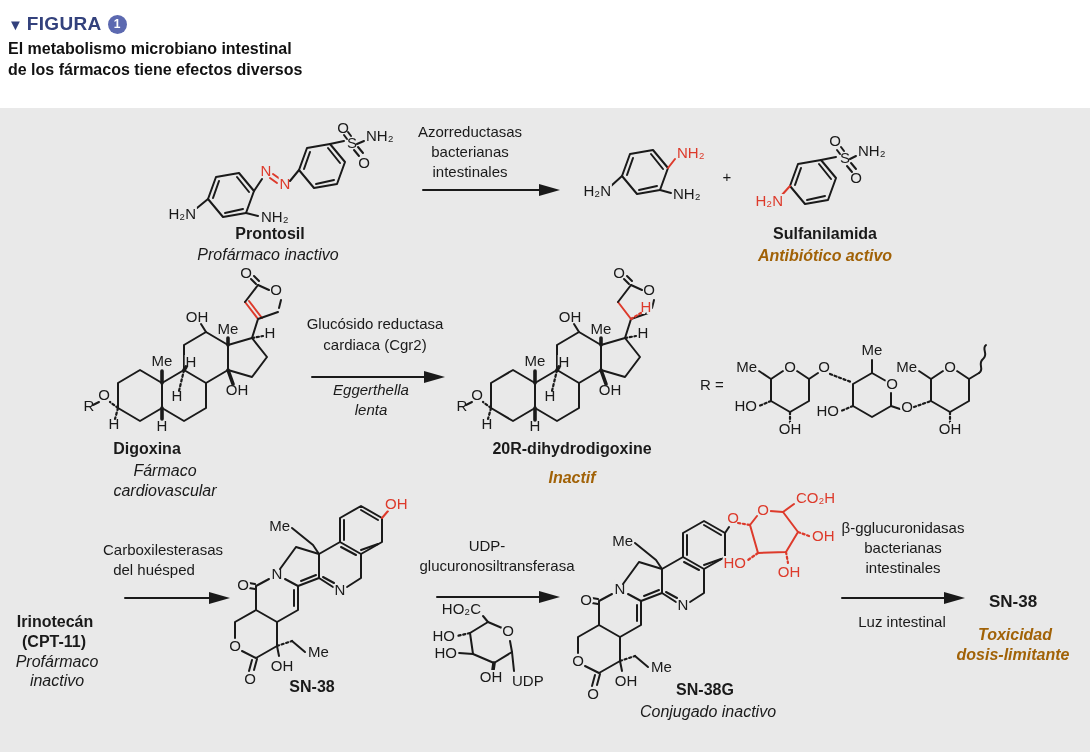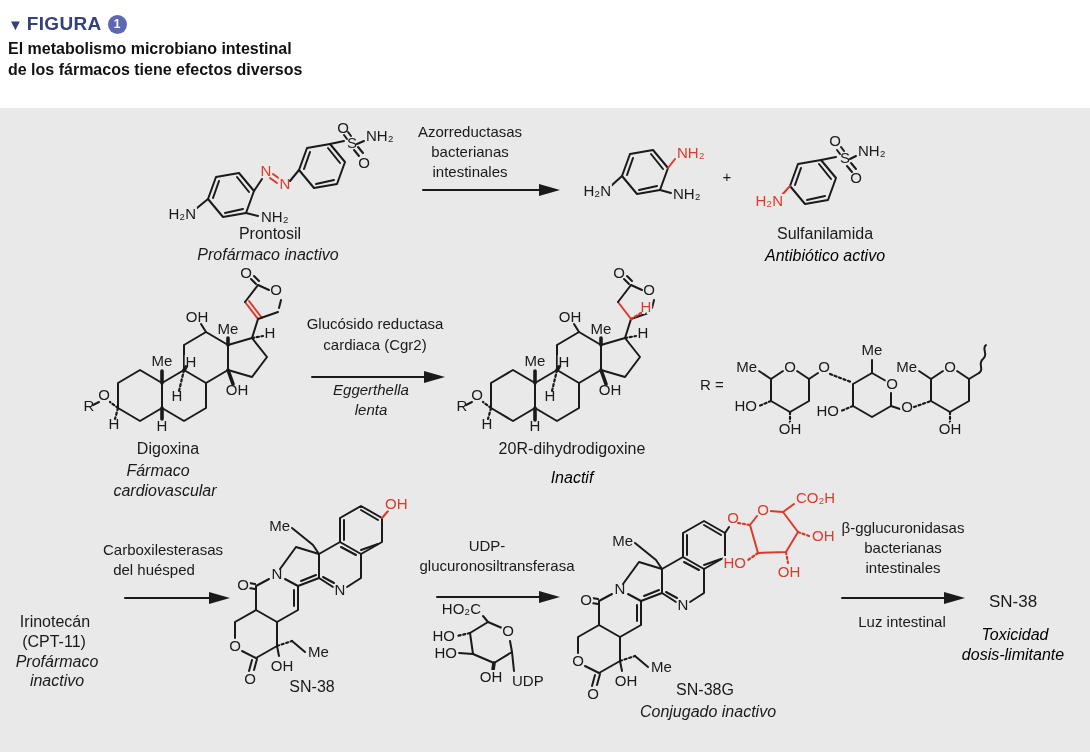--- a/index.html
+++ b/index.html
@@ -6,21 +6,21 @@
 html,body{width:1090px;height:752px;background:#fff;font-family:"Liberation Sans",sans-serif;color:#1a1a1a}
 #page{position:relative;width:1090px;height:752px;overflow:hidden}
 .hdr-row{position:absolute;left:8px;top:13px;display:flex;align-items:center;gap:4px}
 .tri{color:#33417c;font-size:15px}
 .figura{color:#33417c;font-weight:bold;font-size:19px;letter-spacing:.3px}
 .badge{width:19px;height:19px;border-radius:50%;background:#5c69b0;color:#fff;font-size:12px;font-weight:bold;display:flex;align-items:center;justify-content:center;margin-left:2px}
 .title{position:absolute;left:8px;font-weight:bold;font-size:16px;color:#111}
 .panel{position:absolute;left:0;top:108px;width:1090px;height:644px;background:#e9e9e9}
 svg#art{position:absolute;left:0;top:0}
 .cap{position:absolute;transform:translateX(-50%);white-space:nowrap;font-size:16px;color:#1a1a1a}
-.b{font-weight:normal}.i{font-style:italic}.red{color:#000000}
+.b{font-weight:bold}.i{font-style:italic}.red{color:#a16207}
 .al{font-size:15px}
 .bd{stroke:#1a1a1a;stroke-width:2;fill:none;stroke-linecap:round;stroke-linejoin:round}
 .bw{stroke-width:3.6}
 .dsh{stroke-dasharray:2.2 2.6;stroke-width:2.2}
 .rd{stroke:#dd3a2b}
 text.at{font-family:"Liberation Sans",sans-serif;font-size:15px;fill:#1a1a1a;paint-order:stroke;stroke:#e9e9e9;stroke-width:4px;text-anchor:middle}
 text.rdt{fill:#dd3a2b}
 text.end{text-anchor:end}text.start{text-anchor:start}
 .ah{fill:#1a1a1a;stroke:none}
 </style>
@@ -309,22 +309,22 @@
   </svg>
 
   <div class="cap b" style="left:270px;top:225px">Prontosil</div>
   <div class="cap i" style="left:268px;top:246px">Profármaco inactivo</div>
   <div class="cap al" style="left:470px;top:123px">Azorreductasas</div>
   <div class="cap al" style="left:470px;top:143px">bacterianas</div>
   <div class="cap al" style="left:470px;top:163px">intestinales</div>
   <div class="cap b" style="left:825px;top:225px">Sulfanilamida</div>
   <div class="cap b i red" style="left:825px;top:247px">Antibiótico activo</div>
 
-  <div class="cap b" style="left:168px;top:440px">Digoxina</div>
-  <div class="cap i" style="left:158px;top:462px">Fármaco</div>
+  <div class="cap b" style="left:147px;top:440px">Digoxina</div>
+  <div class="cap i" style="left:165px;top:462px">Fármaco</div>
   <div class="cap i" style="left:165px;top:482px">cardiovascular</div>
   <div class="cap al" style="left:375px;top:315px">Glucósido reductasa</div>
   <div class="cap al" style="left:375px;top:336px">cardiaca (Cgr2)</div>
   <div class="cap al i" style="left:371px;top:381px">Eggerthella</div>
   <div class="cap al i" style="left:371px;top:401px">lenta</div>
   <div class="cap b" style="left:572px;top:440px">20R-dihydrodigoxine</div>
   <div class="cap b i red" style="left:572px;top:469px">Inactif</div>
 
   <div class="cap b" style="left:55px;top:613px">Irinotecán</div>
   <div class="cap b" style="left:54px;top:633px">(CPT-11)</div>

